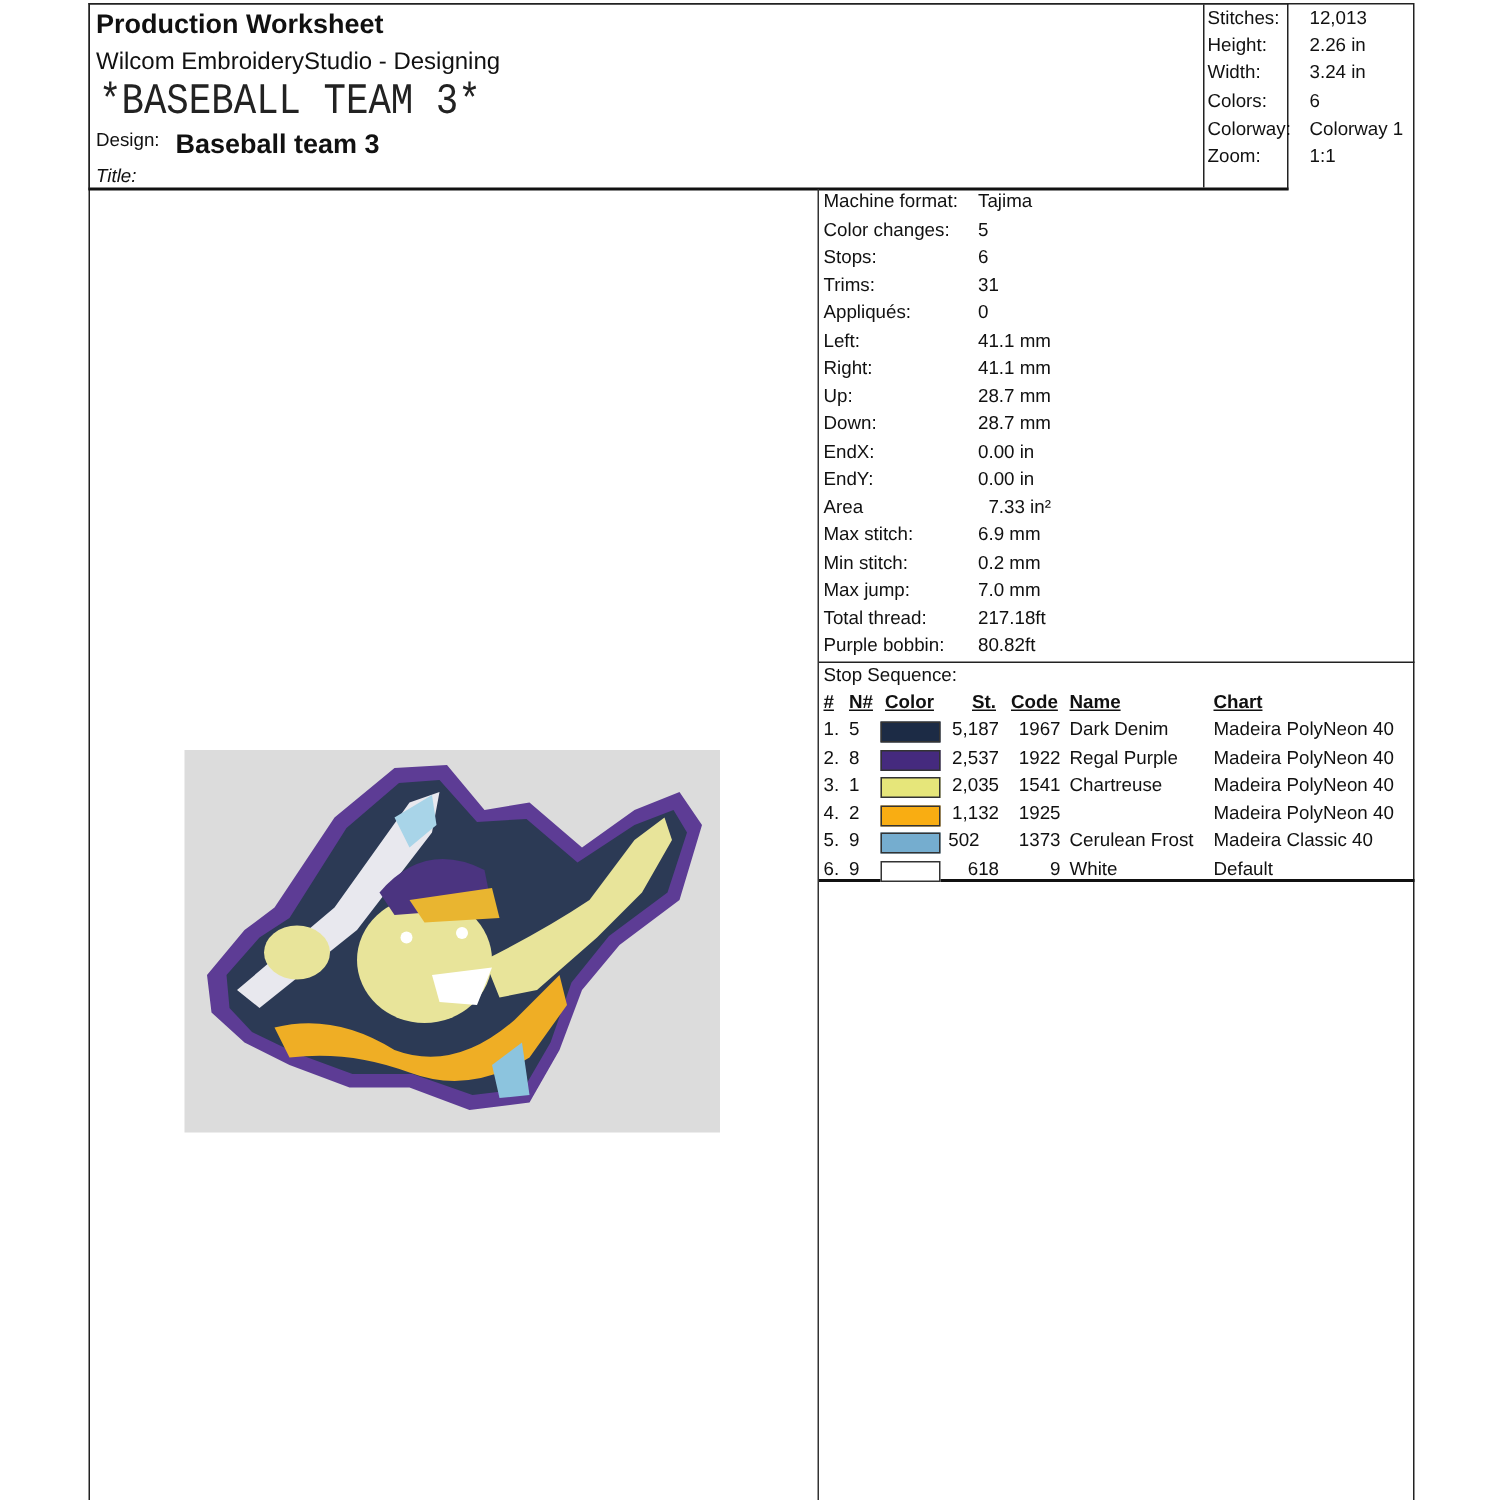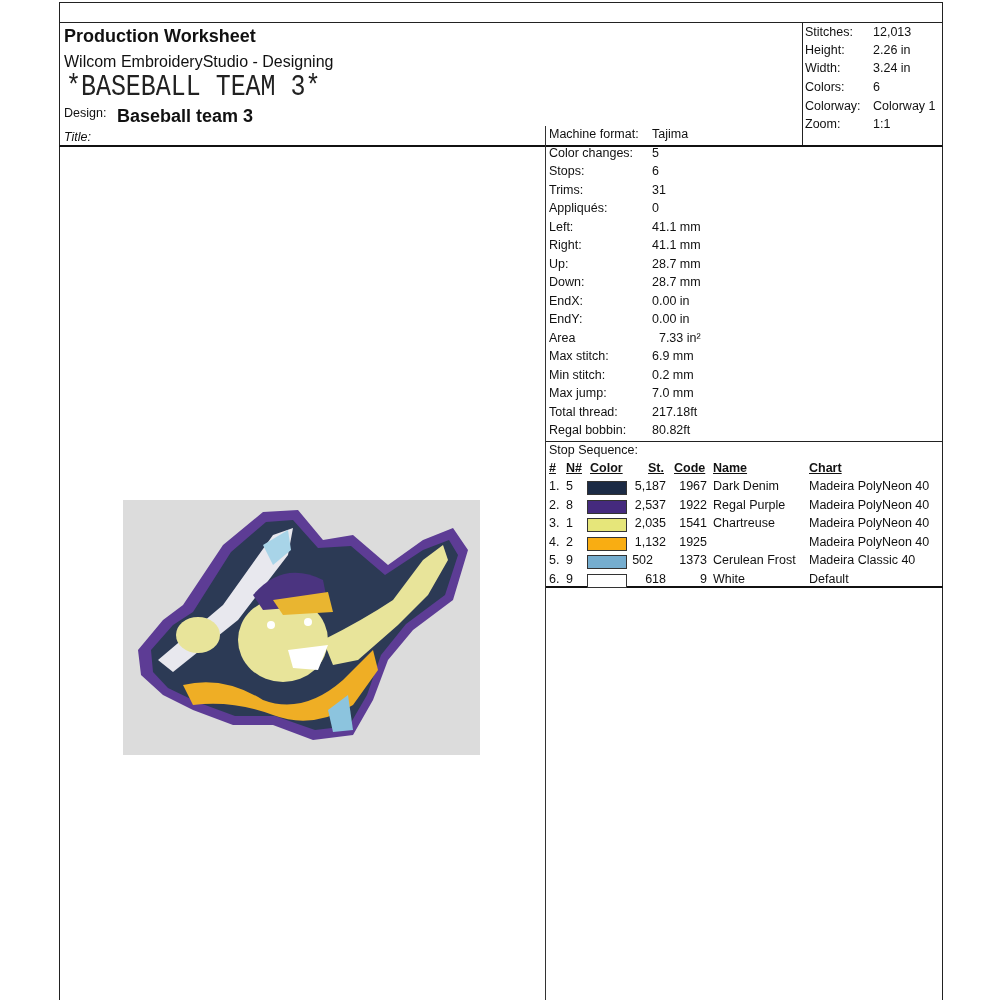--- a/index.html
+++ b/index.html
@@ -1,21 +1,21 @@
 <!DOCTYPE html>
 <html><head>
 <meta charset="utf-8">
 <style>
   html, body { margin: 0; padding: 0; background: #ffffff; }
   body { width: 1000px; height: 1000px; position: relative; overflow: hidden;
          font-family: "Liberation Sans", sans-serif; color: #111; }
   .frame { position: absolute; left: 59px; top: 2px; width: 884px; height: 1010px;
            border: 1.5px solid #222; box-sizing: border-box; }
-  .header { position: absolute; left: 59px; top: 2px; width: 884px; height: 125px;
-            border: 1.5px solid #222; border-bottom: 2px solid #111; box-sizing: border-box; margin-top: 20px; }
+  .header { position: absolute; left: 59px; top: 2px; width: 800px; height: 125px;
+            border: 1.5px solid #222; border-bottom: 2px solid #111; box-sizing: border-box; }
   .header-left { position: absolute; left: 0; top: 0; width: 742px; height: 100%; }
   .header-right { position: absolute; left: 742px; top: 0; width: 140px; height: 100%;
                   border-left: 1.5px solid #222; box-sizing: border-box; }
   .title { position: absolute; left: 4px; top: 3px; font-size: 18px; font-weight: bold; }
   .subtitle { position: absolute; left: 4px; top: 30px; font-size: 16px; }
   .barcode { position: absolute; left: 6px; top: 48px; font-family: "Liberation Mono", monospace;
              font-size: 29px; letter-spacing: 0px; transform: scaleX(0.86); transform-origin: left top; color: #222; }
   .design-label { position: absolute; left: 4px; top: 83px; font-size: 12.5px; }
   .design-value { position: absolute; left: 57px; top: 83px; font-size: 18px; font-weight: bold; }
   .title-label { position: absolute; left: 4px; top: 107px; font-size: 12.5px; font-style: italic; }
@@ -139,21 +139,21 @@
     </div>
   <div class="stat-row" style="top:260px">
       <span class="k">Max jump:</span>
       <span class="v">7.0 mm</span>
     </div>
   <div class="stat-row" style="top:278.5px">
       <span class="k">Total thread:</span>
       <span class="v">217.18ft</span>
     </div>
   <div class="stat-row" style="top:297px">
-      <span class="k">Regal bobbin:</span>
+      <span class="k">Purple bobbin:</span>
       <span class="v">80.82ft</span>
     </div>
 </div>
 
 <div class="stop-box">
   <div class="stop-title">Stop Sequence:</div>
   <div class="th" style="left:3px">#</div>
   <div class="th" style="left:20px">N#</div>
   <div class="th" style="left:44px">Color</div>
   <div class="th" style="left:102px">St.</div>

